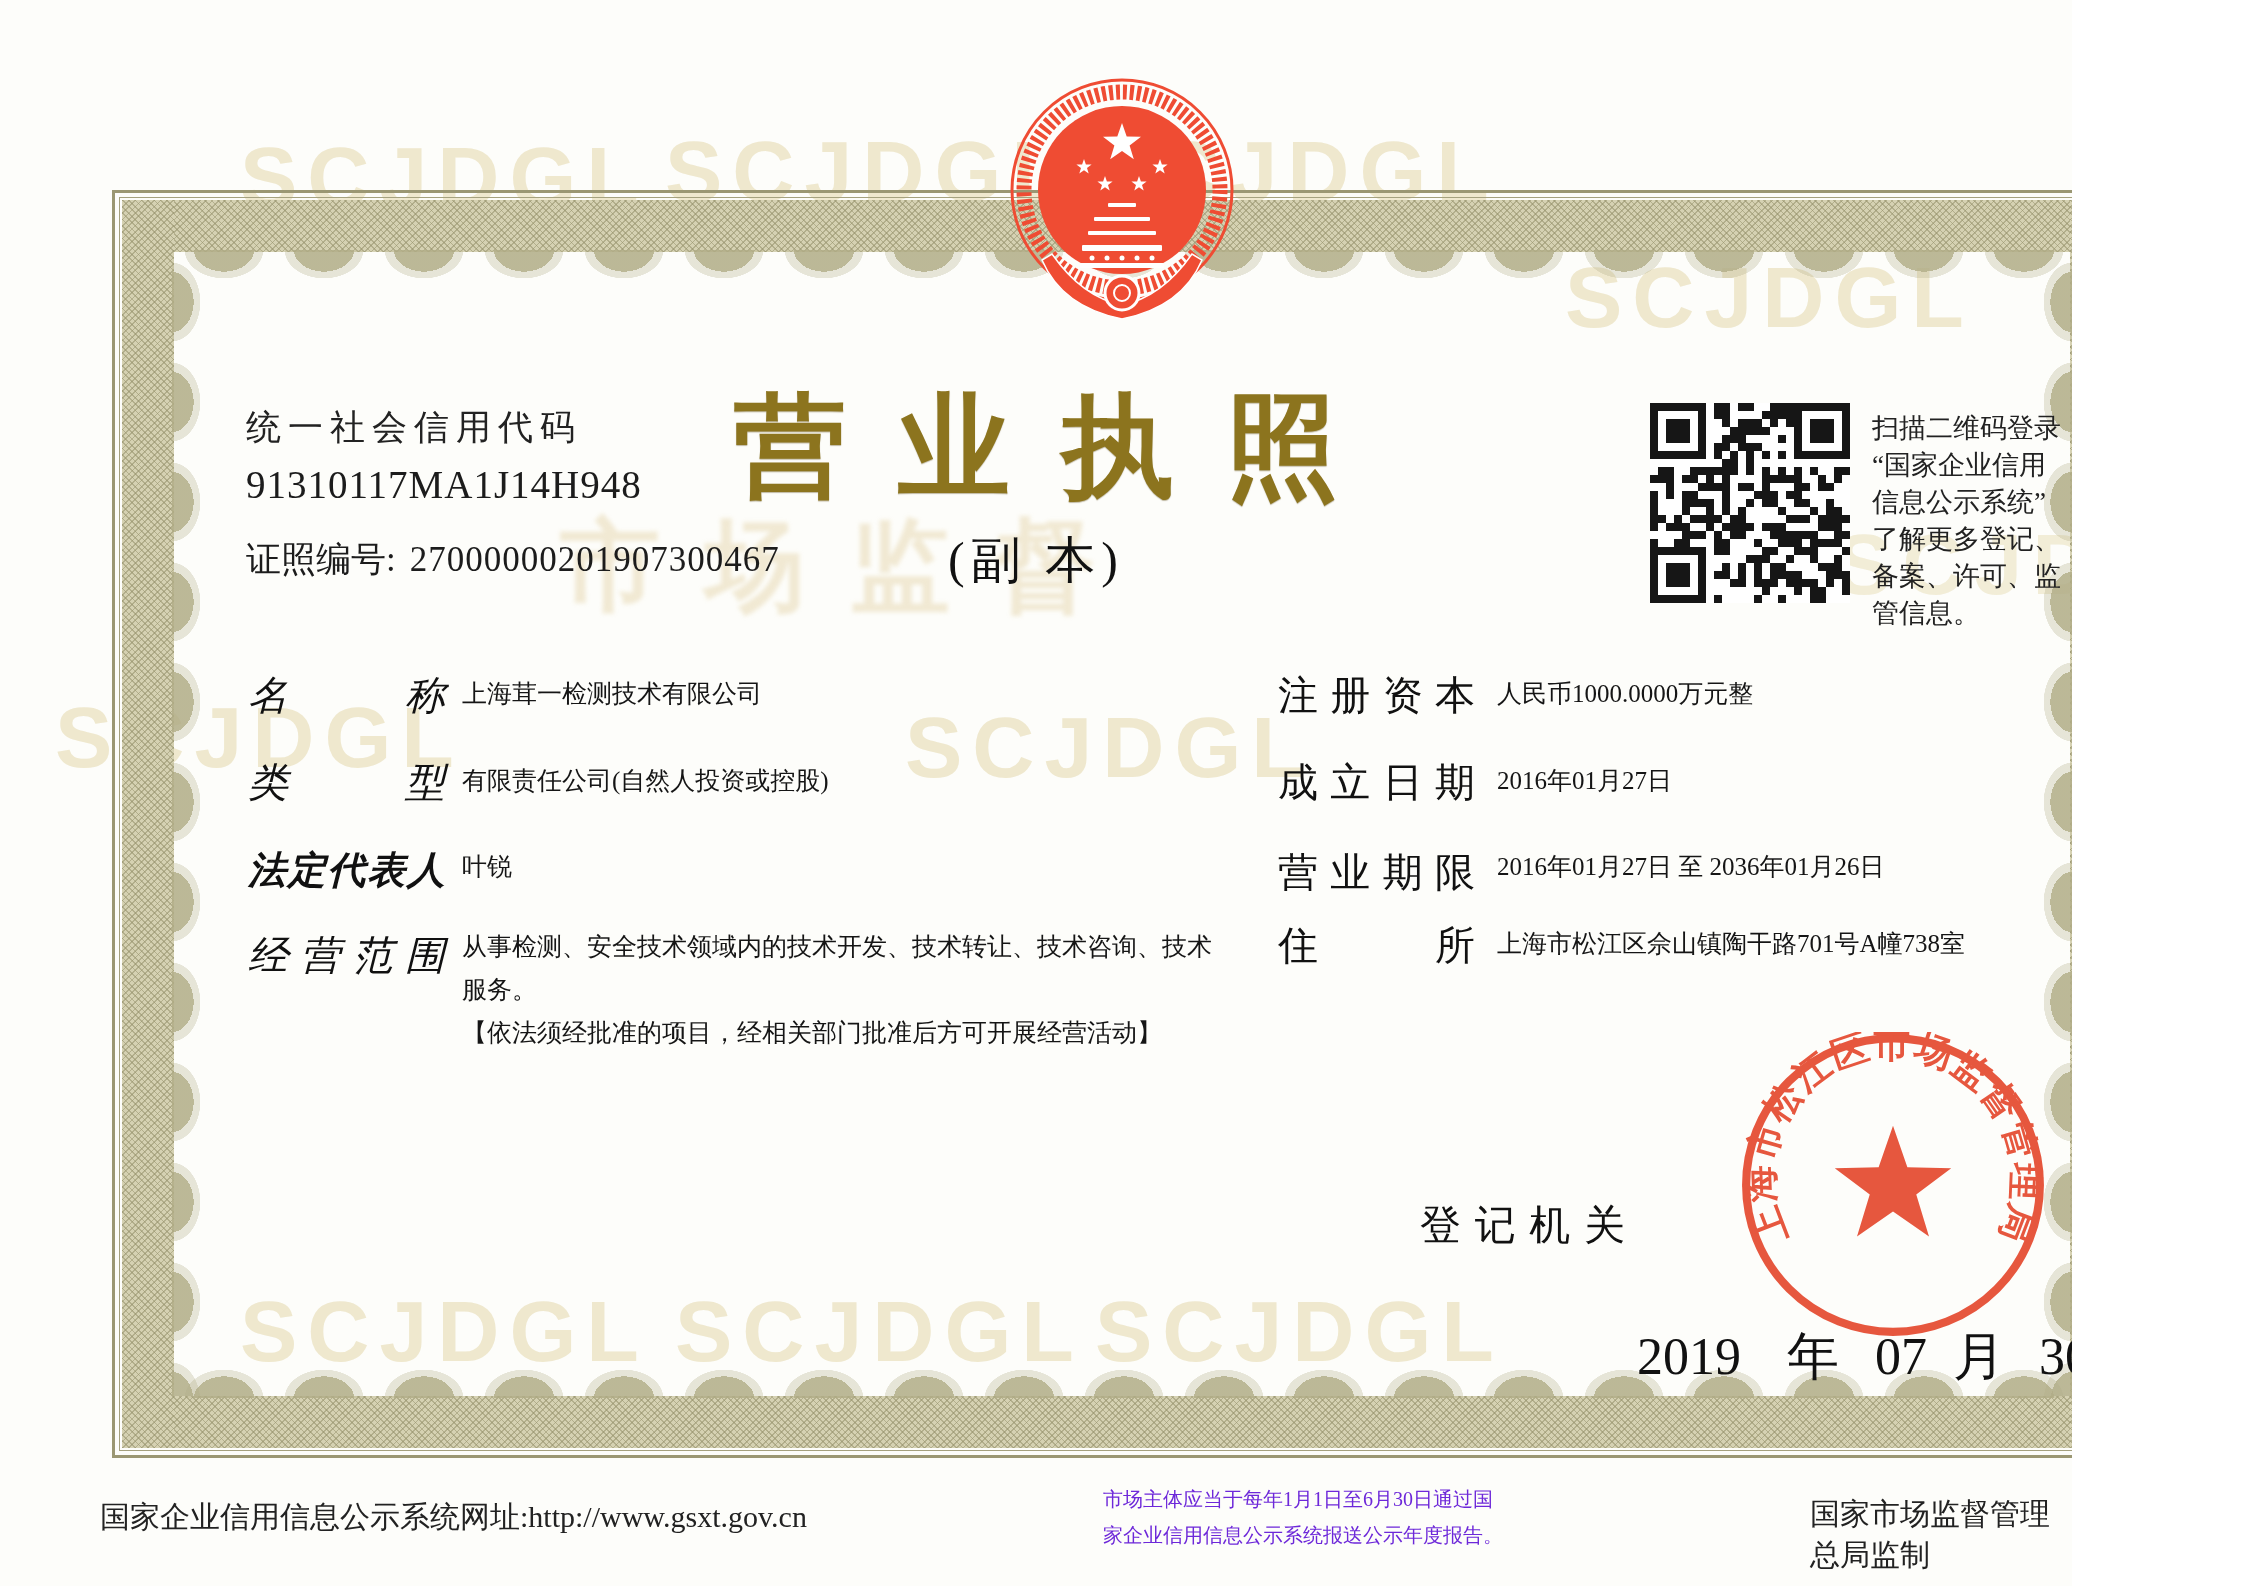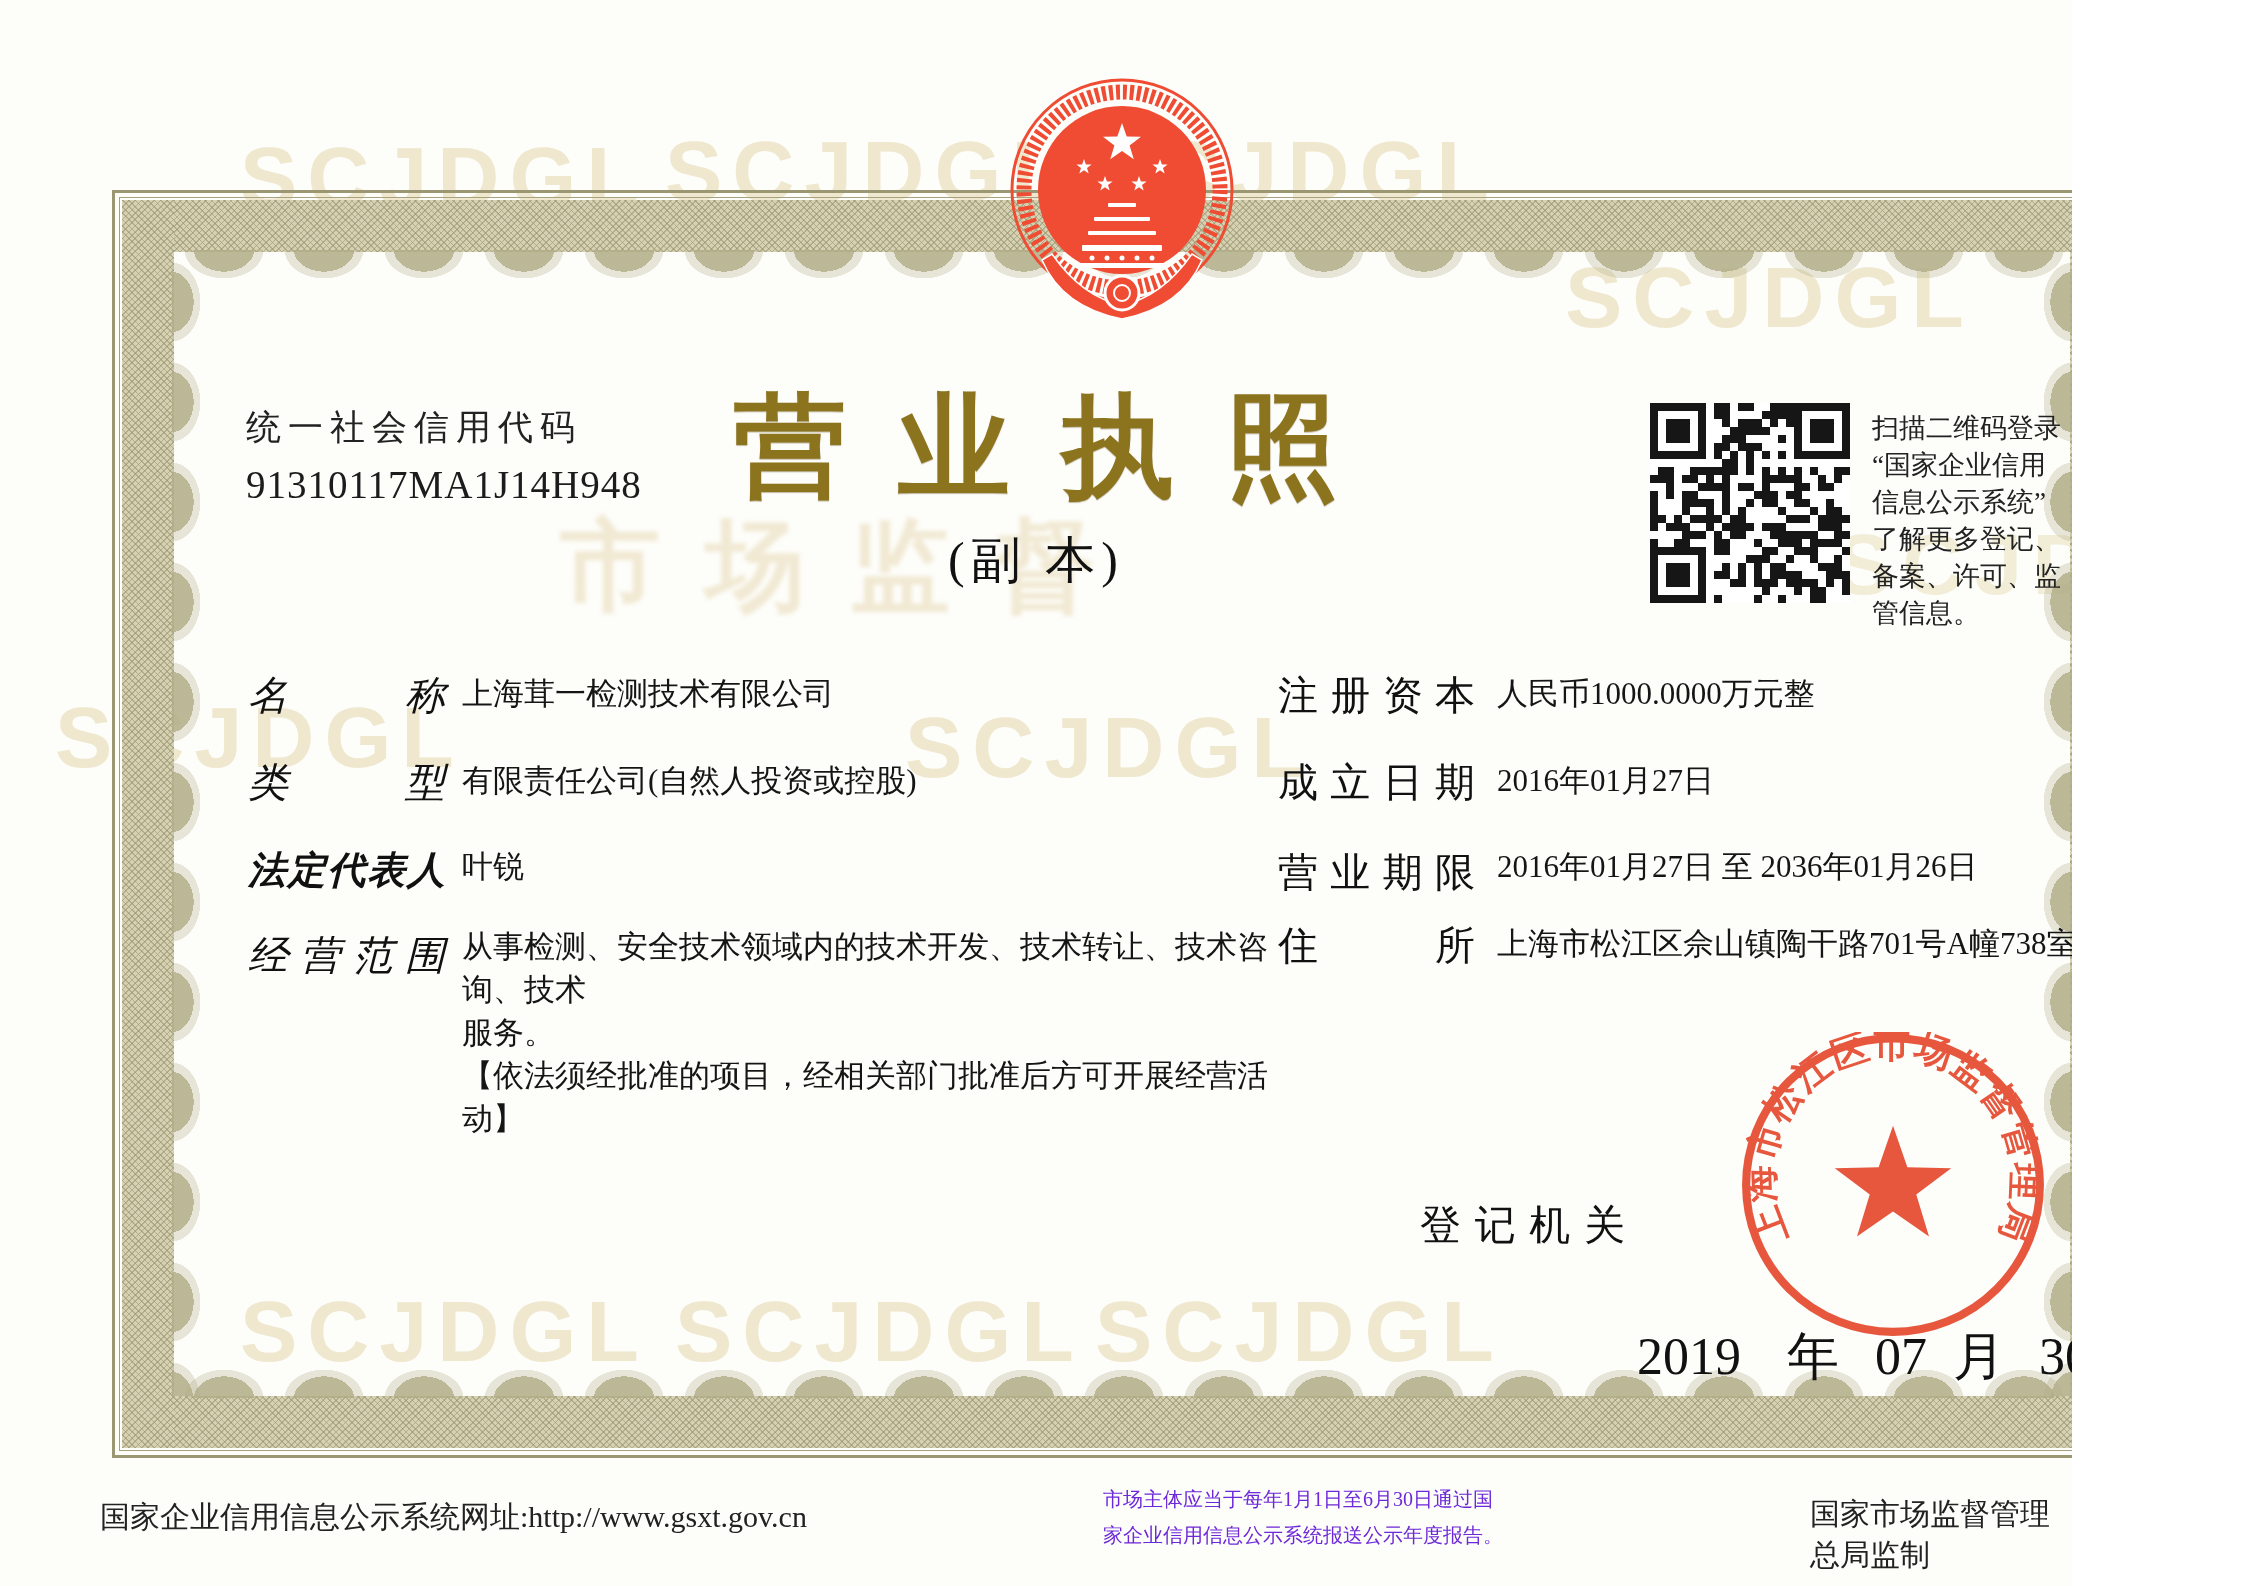--- a/index.html
+++ b/index.html
@@ -59,21 +59,21 @@
 
   
   .qr{position:absolute;z-index:3;left:1650px;top:403px;width:200px;height:200px;background:#fff;}
   .qr-caption{position:absolute;z-index:3;left:1872px;top:410px;width:240px;
       font-size:27px;line-height:37px;color:#222;white-space:pre-line;}
 
   
   .flabel{position:absolute;z-index:3;width:197px;font-size:40px;color:#111;
       text-align:justify;text-align-last:justify;}
   .flabel.hei{font-family:"Liberation Sans","DejaVu Sans",sans-serif;font-weight:bold;font-size:38px;}
-  .fvalue{position:absolute;z-index:3;font-size:31px;color:#151515;white-space:pre-line;line-height:43px;}
+  .fvalue{position:absolute;z-index:3;font-size:25px;color:#151515;white-space:pre-line;line-height:43px;}
   .lcol .flabel{left:248px;font-style:italic;} .lcol .fvalue{left:462px;width:810px;}
   .rcol .flabel{left:1278px;} .rcol .fvalue{left:1497px;width:620px;}
   .r1{top:668px;} .r1v{top:672px;}
   .r2{top:755px;} .r2v{top:759px;}
   .r3{top:845px;} .r3v{top:845px;}
   .r4{top:928px;} .r4v{top:925px;}
   .r4r{top:918px;} .r4rv{top:922px;}
 
   
   .registrar{position:absolute;z-index:3;left:1420px;top:1198px;width:205px;font-size:41px;
@@ -144,20 +144,23 @@
       <circle cx="150" cy="203" r="2.5"></circle>
       <rect x="78" y="208" width="84" height="5" rx="1"></rect>
     </g>
     <path d="M 40,205 Q 60,252 120,264 Q 180,252 200,205 L 190,199 Q 160,242 120,250 Q 80,242 50,199 Z" fill="#ef4c33" stroke="#ffffff" stroke-width="1.5"></path>
     <circle cx="120" cy="238" r="17" fill="#ef4c33" stroke="#ffffff" stroke-width="3"></circle>
     <circle cx="120" cy="238" r="8" fill="none" stroke="#ffffff" stroke-width="2"></circle>
   </svg>
 
   <div class="credit-label">统一社会信用代码</div>
   <div class="credit-code">91310117MA1J14H948</div>
+  <div class="license-row">
+    <span>证照编号:</span><span class="num">27000000201907300467</span>
+  </div>
   <div class="title">营业执照</div>
   <div class="subtitle">(副 本)</div>
 
   <svg class="qr" id="qr-svg" viewBox="0 0 200 200">
       <rect x="0" y="0" width="8" height="8" fill="#161616"></rect>
       <rect x="8" y="0" width="8" height="8" fill="#161616"></rect>
       <rect x="16" y="0" width="8" height="8" fill="#161616"></rect>
       <rect x="24" y="0" width="8" height="8" fill="#161616"></rect>
       <rect x="32" y="0" width="8" height="8" fill="#161616"></rect>
       <rect x="40" y="0" width="8" height="8" fill="#161616"></rect>

